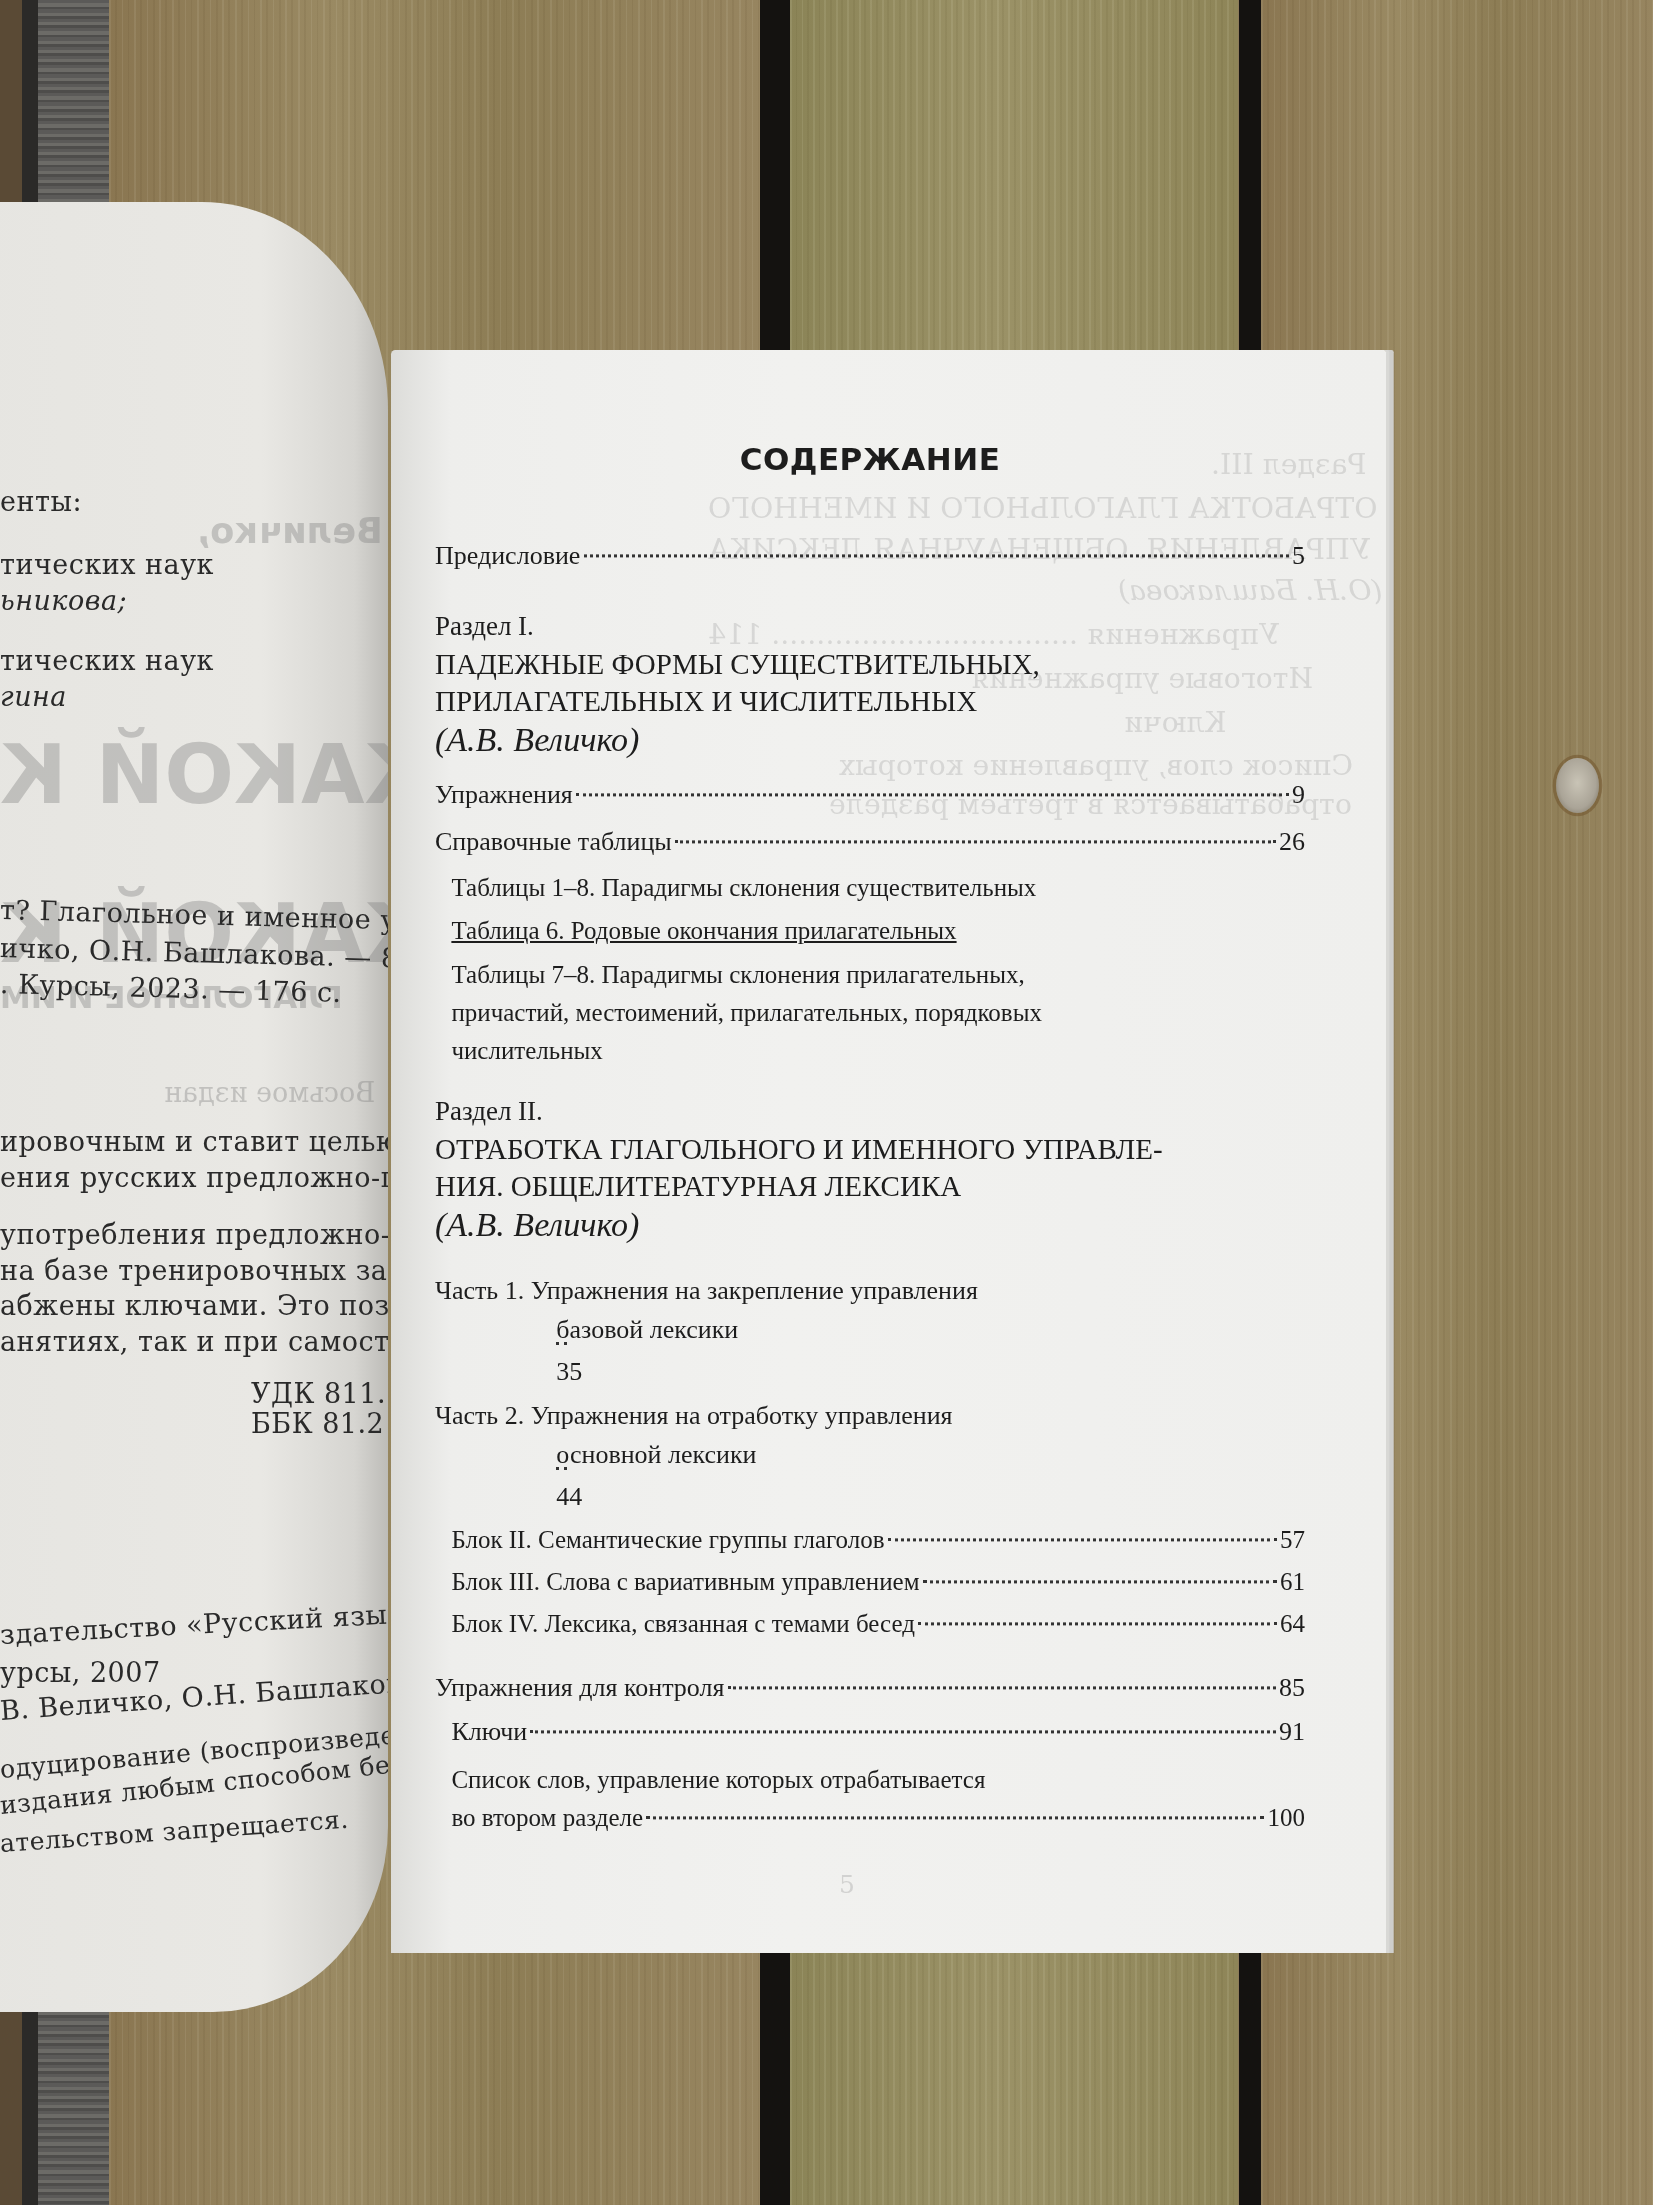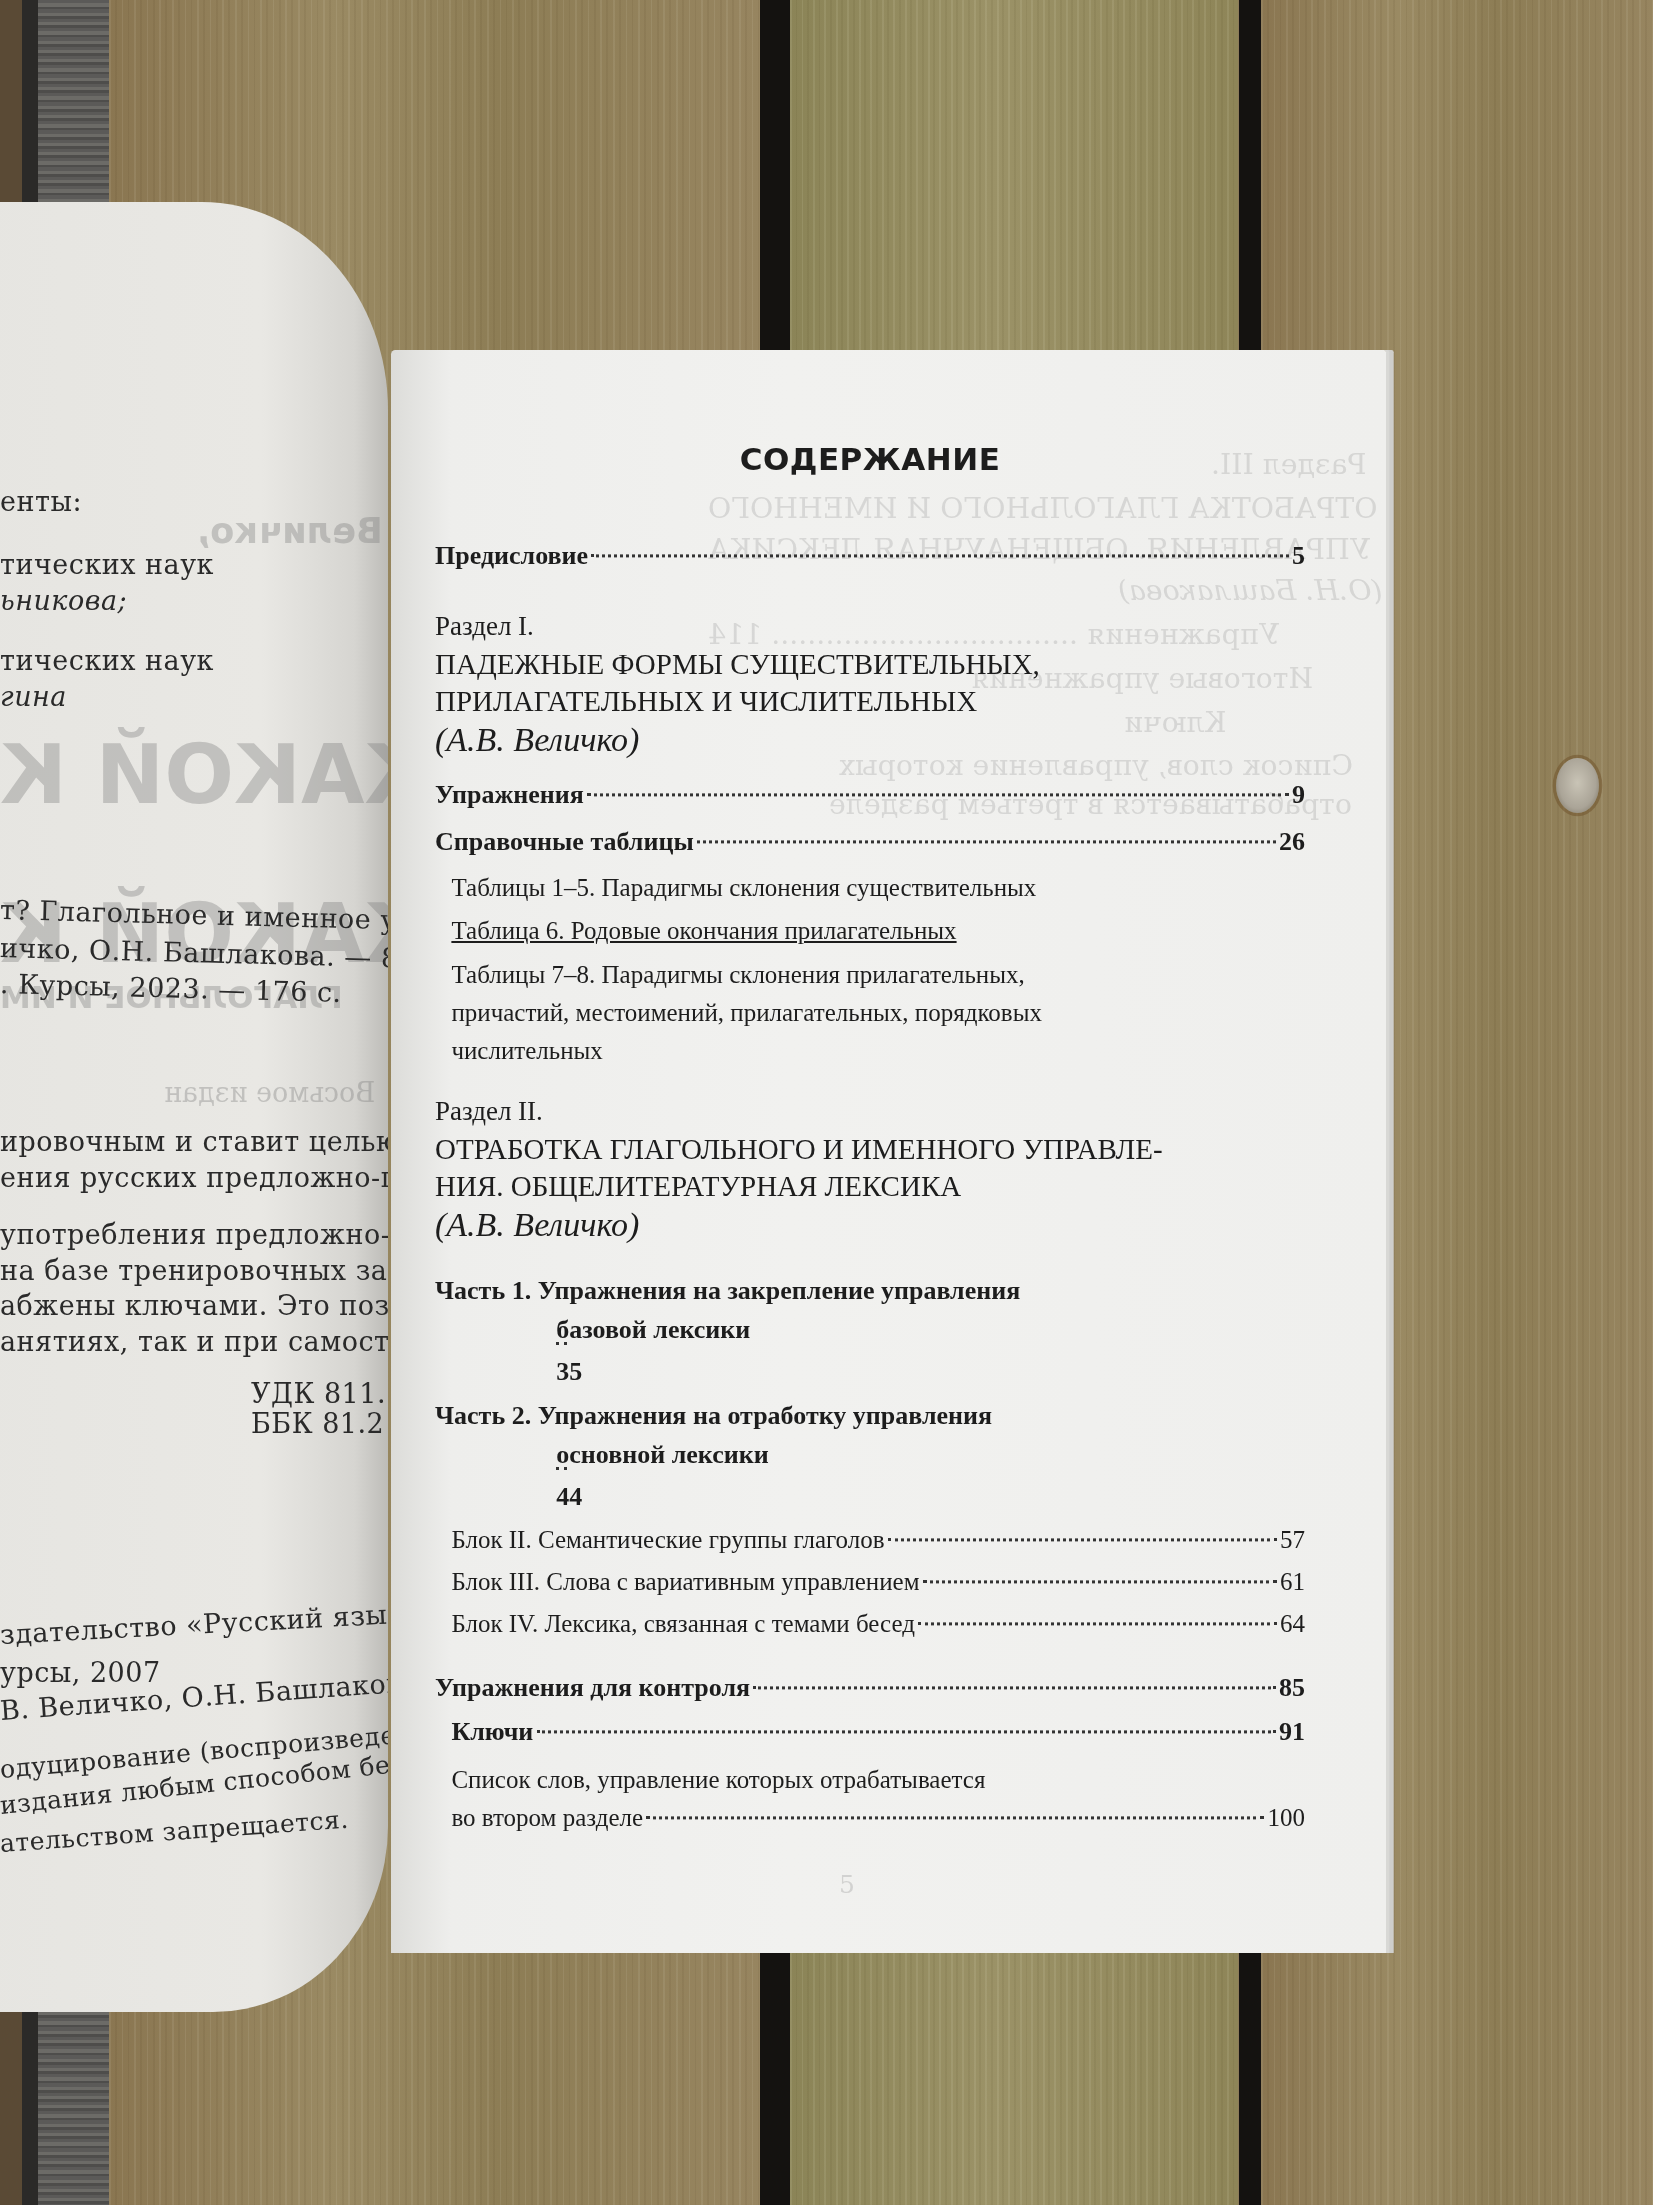--- a/index.html
+++ b/index.html
@@ -79,21 +79,21 @@
       text-align: center; font-family: "DejaVu Sans", sans-serif; font-weight: bold;
       font-size: 31px; letter-spacing: 0.5px; margin-bottom: 60px; line-height: 33px;
     }
     .row { display: flex; align-items: baseline; }
     .row .label { white-space: nowrap; }
     .row .dots {
       flex: 1; margin: 0 3.3px; border-bottom: 3.3px dotted #333; transform: translateY(-6.6px);
       min-width: 11px;
     }
     .row .page { white-space: nowrap; }
-    .bold { font-weight: bold; }
+    .bold { font-weight: normal; }
     .entry { margin-top: 16.4px; }
     .sub { padding-left: 16.4px; }
     .cont { padding-left: 118px; flex-direction: column; }
     .heading-block { margin-top: 22px; }
     .section-no { font-size: 27px; }
     .section-title { font-size: 29px; line-height: 37px; }
     .authors { font-style: italic; font-size: 34px; }
     .plain { font-size: 25px; line-height: 38px; }
     .page-number-ghost {
       position: absolute; left: 448px; top: 1520px; font-size: 25px; color: rgba(90,90,90,0.2);
@@ -183,21 +183,21 @@
     <div class="row bold entry">
       <span class="label">Упражнения</span>
       <span class="dots"></span>
       <span class="page">9</span>
     </div>
     <div class="row bold entry" style="margin-top:7.7px;">
       <span class="label">Справочные таблицы</span>
       <span class="dots"></span>
       <span class="page">26</span>
     </div>
-    <div class="sub plain" style="margin-top:7.7px;">Таблицы 1–5. Парадигмы склонения существительных</div>
+    <div class="sub plain" style="margin-top:7.7px;">Таблицы 1–8. Парадигмы склонения существительных</div>
     <div class="sub plain" style="margin-top:5.5px;text-decoration:underline;">Таблица 6. Родовые окончания прилагательных</div>
     <div class="sub plain" style="margin-top:5.5px;">
       <div>Таблицы 7–8. Парадигмы склонения прилагательных,</div>
       <div>причастий, местоимений, прилагательных, порядковых</div>
       <div>числительных</div>
     </div>
 
     <div class="heading-block" style="margin-top:22px;">
       <div class="section-no">Раздел II.</div>
       <div class="section-title">ОТРАБОТКА ГЛАГОЛЬНОГО И ИМЕННОГО УПРАВЛЕ-</div>

